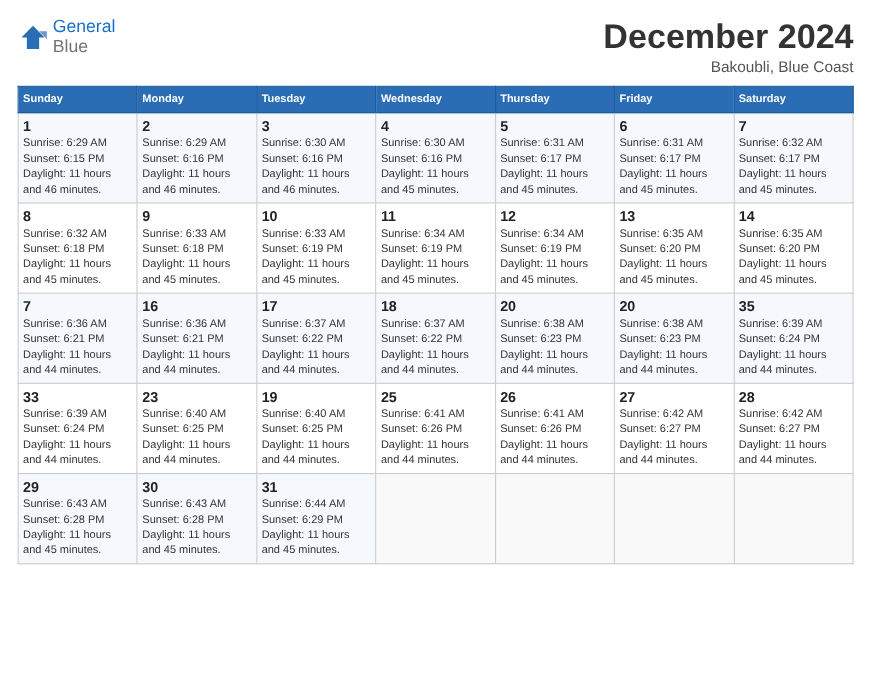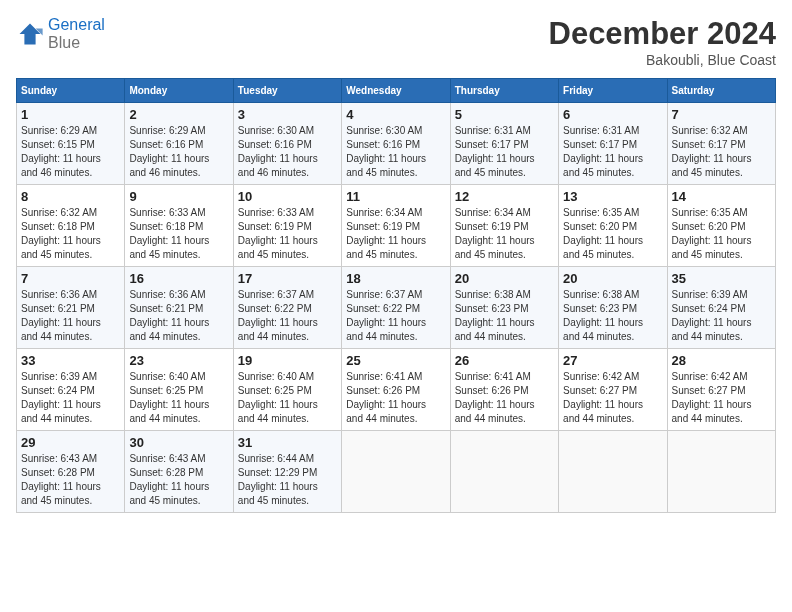--- a/index.html
+++ b/index.html
@@ -339,21 +339,21 @@
         <td>
           <span class="day-num">30</span>
           <div class="day-info" style="white-space: pre-line;">Sunrise: 6:43 AM
 Sunset: 6:28 PM
 Daylight: 11 hours
 and 45 minutes.</div>
         </td>
         <td>
           <span class="day-num">31</span>
           <div class="day-info" style="white-space: pre-line;">Sunrise: 6:44 AM
-Sunset: 12:29 PM
+Sunset: 6:29 PM
 Daylight: 11 hours
 and 45 minutes.</div>
         </td>
         <td class="empty-cell"></td>
         <td class="empty-cell"></td>
         <td class="empty-cell"></td>
         <td class="empty-cell"></td>
       </tr>
     </tbody>
 </table>

